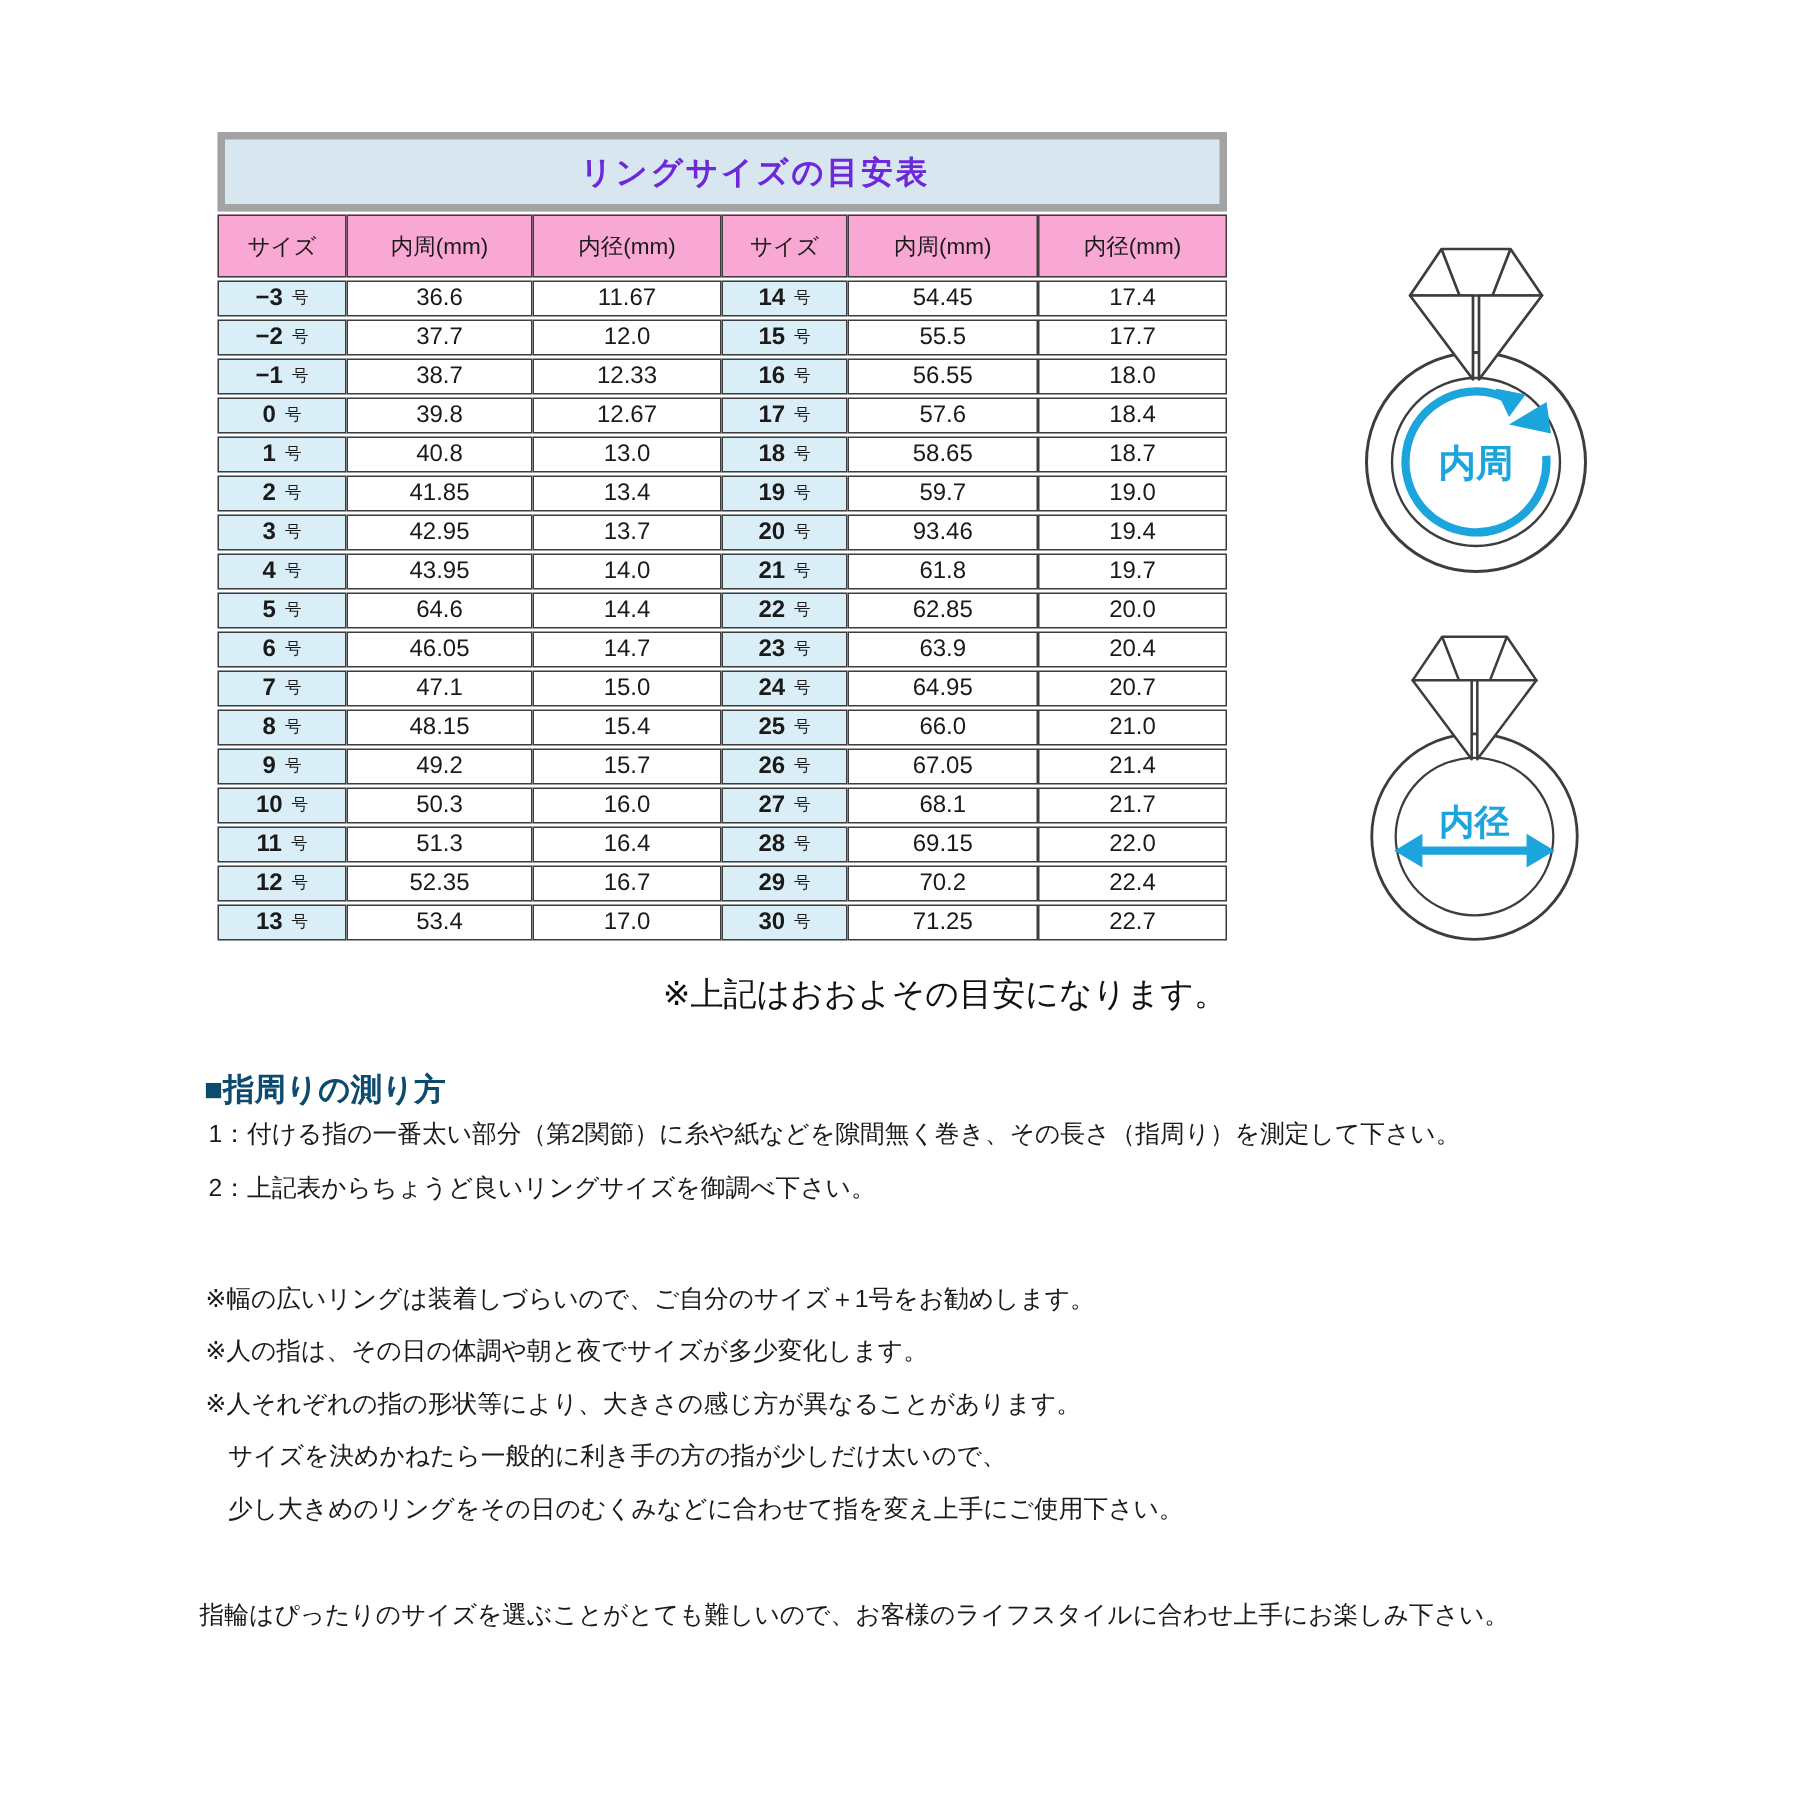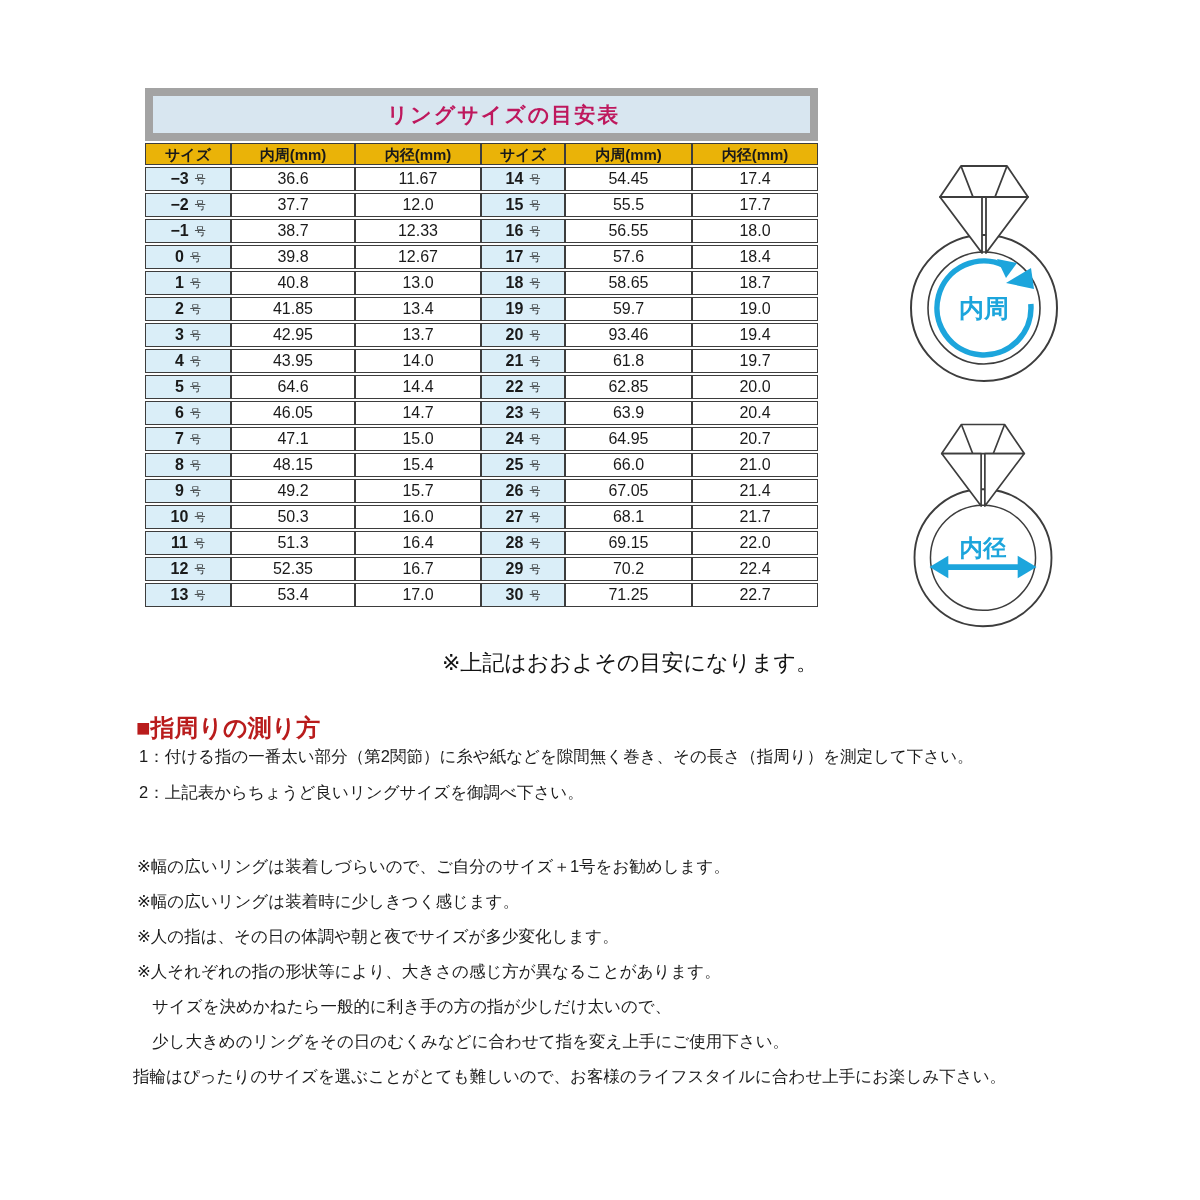--- a/index.html
+++ b/index.html
@@ -4,46 +4,46 @@
 <style>
   html,body{margin:0;padding:0;}
   body{
     width:1200px;height:1200px;background:#ffffff;position:relative;
     font-family:"Liberation Sans","DejaVu Sans",sans-serif;color:#1a1a1a;
     -webkit-font-smoothing:antialiased;
   }
   
   .size-table{position:absolute;left:145px;top:88px;width:673px;}
   .t-title{
-    box-sizing:border-box;border:8px solid #a3a3a3;background:#d8e6f0;
+    box-sizing:border-box;border:5px solid #a3a3a3;background:#d8e6f0;
     height:53px;display:flex;align-items:center;justify-content:center;
-    font-weight:bold;font-size:21px;letter-spacing:2px;margin-bottom:2px;color:#be185d;padding-left:44px;
+    font-weight:bold;font-size:21px;letter-spacing:2px;margin-bottom:2px;color:#6d28d9;padding-left:44px;
   }
   .t-row{display:flex;margin-bottom:2px;}
   .t-cell{
     box-sizing:border-box;border:1px solid #3d3d3d;height:24px;
     display:flex;align-items:center;justify-content:center;
     font-size:16px;background:#ffffff;line-height:1;
   }
-  .t-head .t-cell{background:#eab308;font-weight:bold;font-size:15px;height:22px;}
+  .t-head .t-cell{background:#f9a8d4;font-weight:normal;font-size:15px;height:42px;}
   .c-size{background:#daeef8;}
   .c-size .num{font-weight:bold;font-size:16px;}
   .c-size .unit{font-size:11px;margin-left:6px;}
   .col0{width:86px;}.col1{width:124px;}.col2{width:126px;}
   .col3{width:84px;}.col4{width:127px;}.col5{width:126px;}
   .t-footnote{
     position:absolute;left:145px;top:648px;width:673px;
     text-align:right;font-size:22px;color:#111;
   }
   
   .ring-svg{position:absolute;}
   #ring1{left:903px;top:156px;}
   #ring2{left:907px;top:415px;}
   
-  .howto-heading{position:absolute;left:136px;top:712px;font-size:24px;font-weight:bold;color:#b91c1c;}
+  .howto-heading{position:absolute;left:136px;top:712px;font-size:21px;font-weight:bold;color:#0c4a6e;}
   .howto-steps{position:absolute;left:139px;top:748px;width:900px;font-size:16.5px;}
   .howto-steps p{margin:0 0 19px 0;line-height:1.05;}
   .notes{position:absolute;left:133px;top:847px;width:920px;font-size:16.5px;}
   .notes p{margin:4px;line-height:31px;}
   .notes p.indent{padding-left:15px;}
   .closing{position:absolute;left:133px;top:1066px;width:960px;font-size:16.5px;}
 </style>
 </head>
 <body>
 
@@ -339,20 +339,19 @@
 </svg>
 
 <div class="howto-heading">■指周りの測り方</div>
 <div class="howto-steps">
   <p>1：付ける指の一番太い部分（第2関節）に糸や紙などを隙間無く巻き、その長さ（指周り）を測定して下さい。</p>
   <p>2：上記表からちょうど良いリングサイズを御調べ下さい。</p>
 </div>
 
 <div class="notes" id="notes-container">
     <p>※幅の広いリングは装着しづらいので、ご自分のサイズ＋1号をお勧めします。</p>
-    <p>※幅の広いリングは装着時に少しきつく感じます。</p>
     <p>※人の指は、その日の体調や朝と夜でサイズが多少変化します。</p>
     <p>※人それぞれの指の形状等により、大きさの感じ方が異なることがあります。</p>
     <p class="indent">サイズを決めかねたら一般的に利き手の方の指が少しだけ太いので、</p>
     <p class="indent">少し大きめのリングをその日のむくみなどに合わせて指を変え上手にご使用下さい。</p>
   </div>
 
 <div class="closing">指輪はぴったりのサイズを選ぶことがとても難しいので、お客様のライフスタイルに合わせ上手にお楽しみ下さい。</div>
 
 </body></html>

